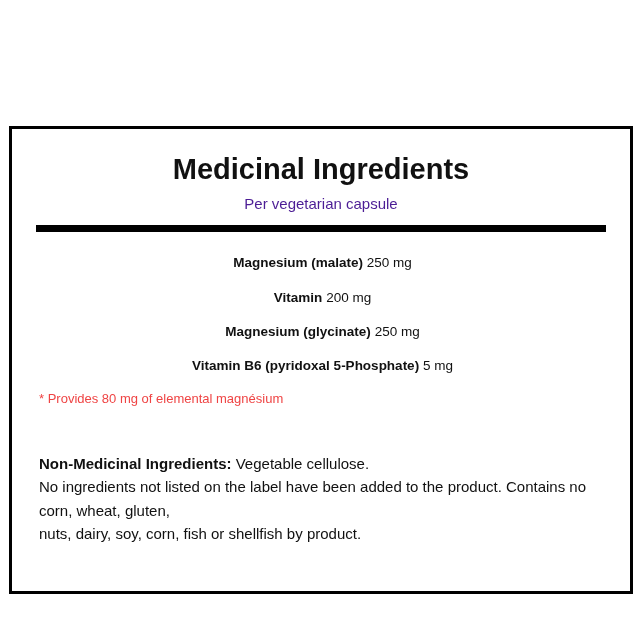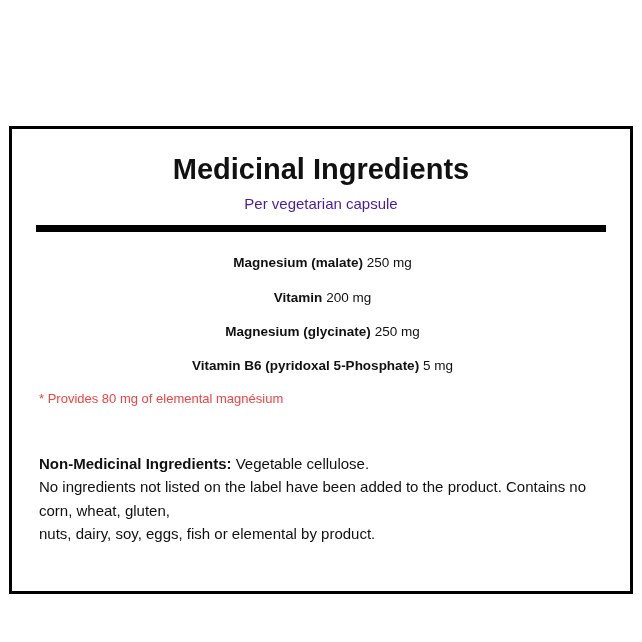--- a/index.html
+++ b/index.html
@@ -127,18 +127,18 @@
           <span class="ing-name">Vitamin B6 (pyridoxal 5-Phosphate)</span>
           <span class="ing-amount"> 5 mg</span>
         </div>
 
         <p class="footnote">* Provides 80 mg of elemental magnésium</p>
       </div>
 
       <div class="nonmed">
         <span class="nonmed-line"><span class="nonmed-label">Non-Medicinal Ingredients:</span><span> Vegetable cellulose.</span></span>
         <span class="nonmed-line">No ingredients not listed on the label have been added to the product. Contains no corn, wheat, gluten,</span>
-        <span class="nonmed-line">nuts, dairy, soy, eggs, fish or elemental by product.</span>
+        <span class="nonmed-line">nuts, dairy, soy, corn, fish or shellfish by product.</span>
       </div>
 
     </div>
   </div>
 </div>
 
 </body></html>

